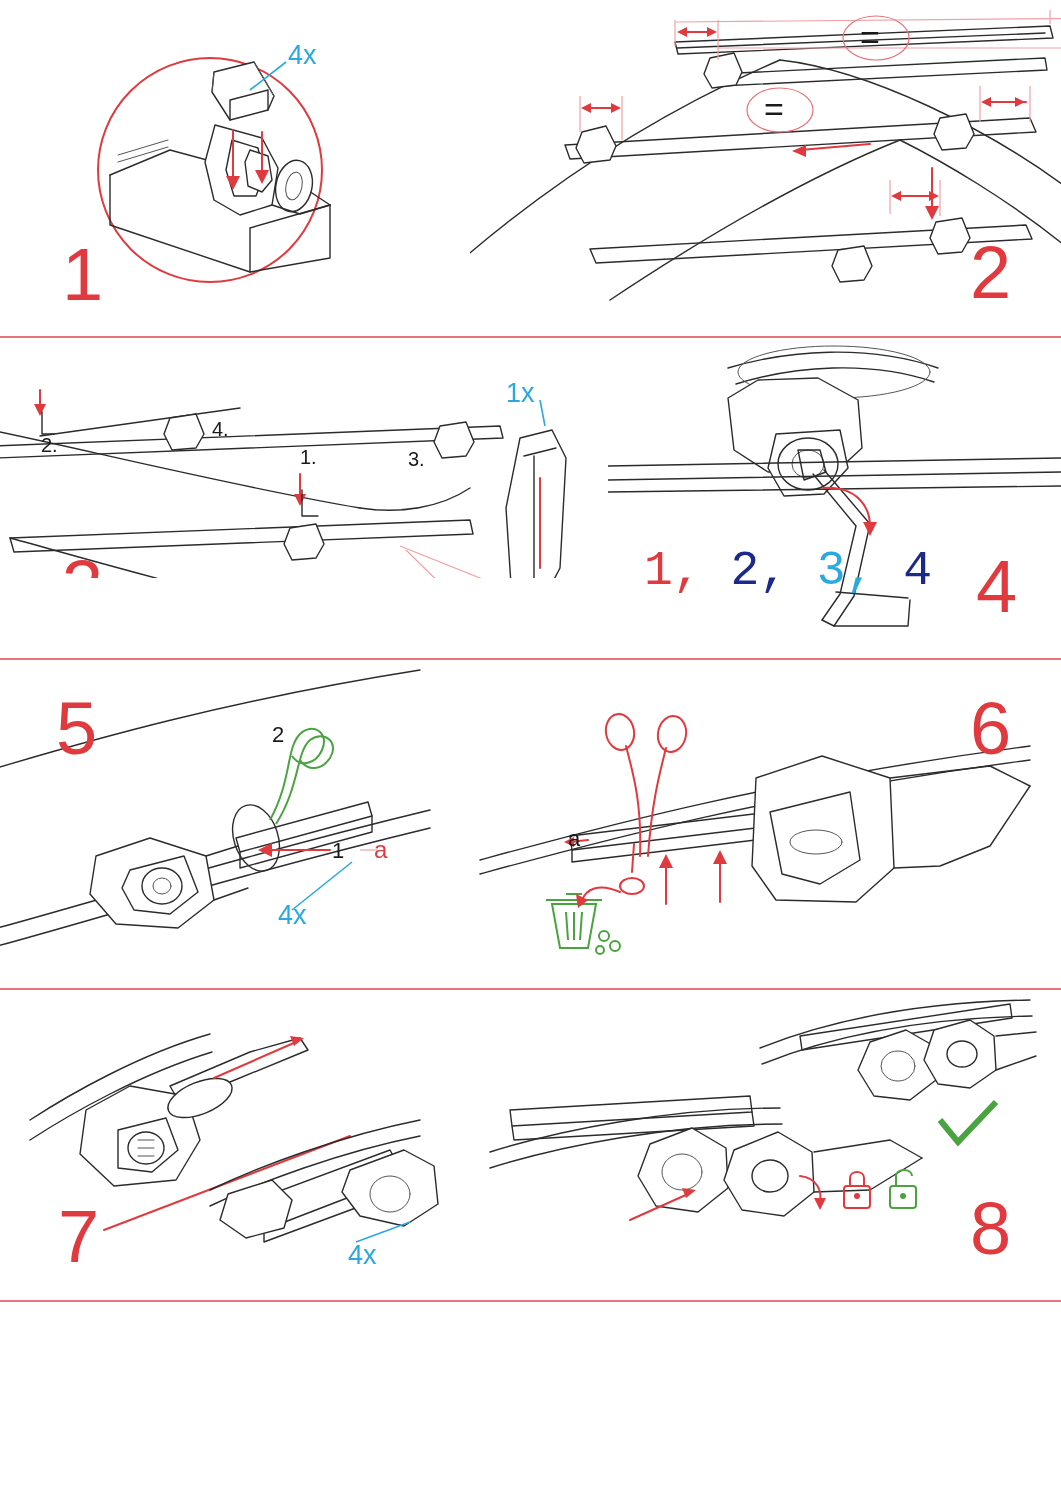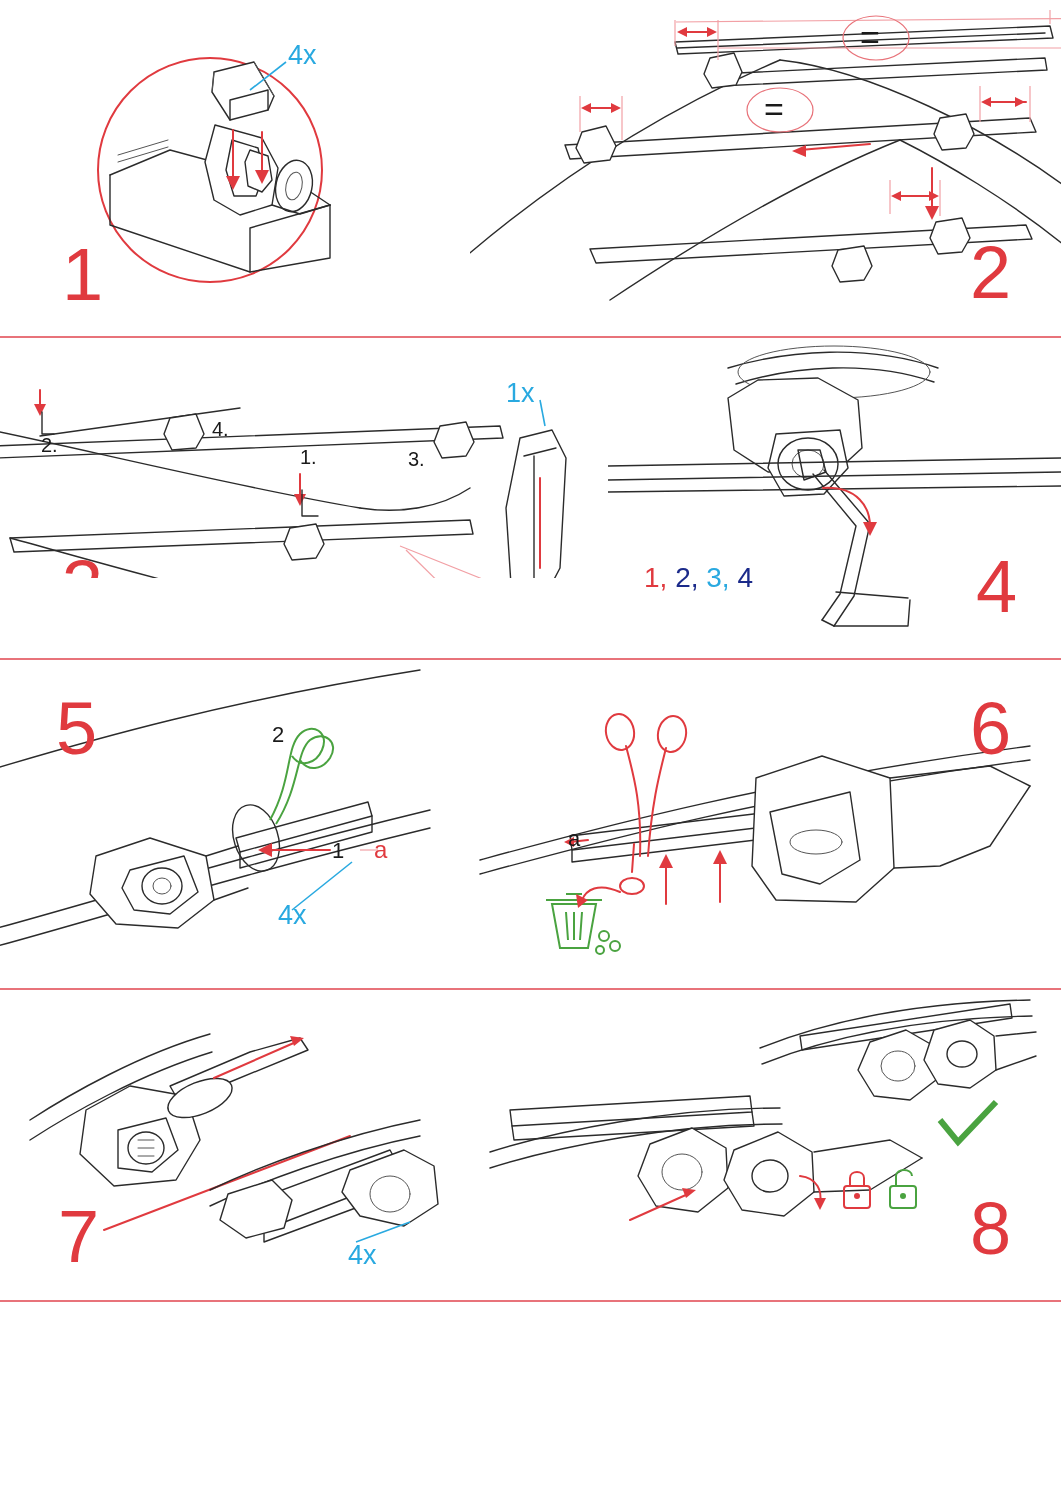--- a/index.html
+++ b/index.html
@@ -185,21 +185,21 @@
 
       <path class="ln" d="M205 136 L248 188 L232 256 L214 282"></path>
       <path class="ln" d="M216 132 L262 186 L246 258 L226 288"></path>
       <path class="ln" d="M214 282 L226 288"></path>
       <path class="ln" d="M228 254 L300 260"></path>
       <path class="ln" d="M226 288 L300 288 L302 262"></path>
 
       <path class="red" d="M215 150 C250 148 262 170 262 188"></path>
       <path d="M262 198 l-7 -14 h14 z" fill="#e03a3f"></path>
     </svg>
-    <div style="position:absolute;left:36px;top:224px;font-size:28px;font-family:Liberation Sans, sans-serif;">
+    <div style="position:absolute;left:36px;top:206px;font-size:48px;font-family:Liberation Mono, monospace;">
       <span class="redtxt">1,</span>
       <span class="bluetxt">2,</span>
       <span style="color:#29a9e0">3,</span>
       <span class="bluetxt">4</span>
     </div>
     <div class="stepnum" style="left:368px;top:212px">4</div>
   </div>
 
   <div class="panel" style="left:0;top:660px;width:470px;height:328px">
     <svg width="470" height="328" viewBox="0 0 470 328">

